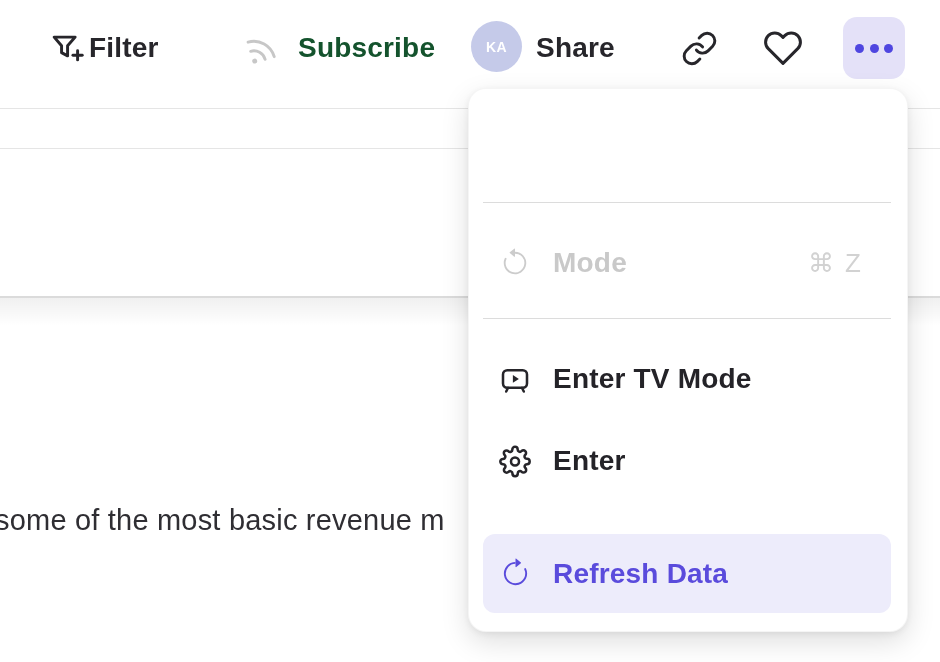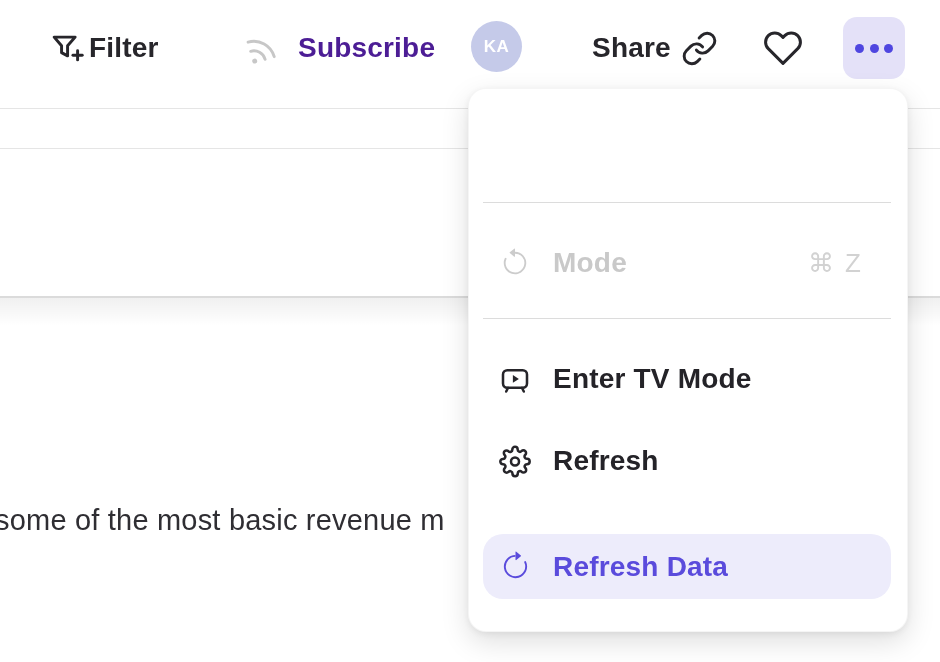--- a/index.html
+++ b/index.html
@@ -19,28 +19,28 @@
                   background:linear-gradient(to bottom, rgba(0,0,0,0.06), rgba(0,0,0,0)); }
   .bg-paragraph {
     position:absolute; left:-5px; top:504px; z-index:1;
     font-size:29px; color:#2f2e33; white-space:nowrap; letter-spacing:0.2px;
   }
 
   
   .tb-item { position:absolute; top:0; height:96px; display:flex; align-items:center; z-index:5; cursor:pointer; }
   .tb-label { font-size:28px; font-weight:600; color:#27262b; letter-spacing:0.2px; }
   .tb-icon { display:flex; align-items:center; justify-content:center; }
-  .tb-disabled .tb-label { color:#4c1d95; }
+  .tb-disabled .tb-label { color:#14532d; }
   .tb-disabled .tb-icon  { color:#c7c7c7; }
   .tb-dark { color:#27262b; }
 
   .avatar {
     position:absolute; left:471px; top:21px; width:51px; height:51px; border-radius:50%;
     background:#c5cae9; color:#ffffff; display:flex; align-items:center; justify-content:center;
-    font-size:17px; font-weight:600; letter-spacing:0.5px; z-index:5; cursor:pointer;
+    font-size:14px; font-weight:600; letter-spacing:0.5px; z-index:5; cursor:pointer;
   }
   .more-btn {
     position:absolute; left:843px; top:17px; width:62px; height:62px; border-radius:14px;
     background:#e4e1f8; display:flex; align-items:center; justify-content:center; gap:5.5px;
     z-index:5; cursor:pointer;
   }
   .more-btn .dot { width:9px; height:9px; border-radius:50%; background:#4f46e0; }
 
   
   .dropdown {
@@ -67,22 +67,22 @@
   .row-duplicate { top:30px; }
   .row-undo     { top:146px; }
   .row-tv       { top:262px; }
   .row-manage   { top:344px; }
   .row-undo .menu-label { color:#c9c9c9; }
   .row-undo .menu-icon  { color:#cccccc; }
   .menu-divider { position:absolute; left:14px; right:16px; height:1px; background:#dcdcdc; }
   .divider-1 { top:113px; }
   .divider-2 { top:229px; }
   .row-refresh {
-    position:absolute; left:14px; right:16px; top:445px; height:65px;
-    background:#edecfb; border-radius:20px; display:flex; align-items:center; cursor:pointer;
+    position:absolute; left:14px; right:16px; top:445px; height:79px;
+    background:#edecfb; border-radius:12px; display:flex; align-items:center; cursor:pointer;
   }
   .row-refresh .menu-icon { left:16px; color:#5a4bdc; }
   .row-refresh .menu-label { left:70px; color:#5a4bdc; }
 
   svg { display:block; }
 </style>
 </head>
 <body>
 
 <div class="rule rule-toolbar"></div>
@@ -108,21 +108,21 @@
       <path d="M5 12a8 8 0 0 1 8 8"></path>
       <path d="M5 5.5A14.5 14.5 0 0 1 19.5 20"></path>
       <circle cx="5.8" cy="19.2" r="1.7" fill="currentColor" stroke="none"></circle>
     </svg>
   </span>
   <span class="tb-label">Subscribe</span>
 </div>
 
 <div class="avatar">KA</div>
 
-<div class="tb-item tb-dark" style="left:592px;justify-content:center;">
+<div class="tb-item tb-dark" style="left:536px;justify-content:center;">
   <span class="tb-label">Share</span>
 </div>
 
 <div class="tb-item tb-dark" style="left:681px;">
   <span class="tb-icon">
     <svg width="37" height="37" viewBox="0 0 24 24" fill="none" stroke="currentColor" stroke-width="1.9" stroke-linecap="round" stroke-linejoin="round">
       <path d="M10 13a5 5 0 0 0 7.54.54l3-3a5 5 0 0 0-7.07-7.07l-1.72 1.71"></path>
       <path d="M14 11a5 5 0 0 0-7.54-.54l-3 3a5 5 0 0 0 7.07 7.07l1.71-1.71"></path>
     </svg>
   </span>
@@ -172,21 +172,21 @@
     <span class="menu-label">Enter TV Mode</span>
   </div>
 
   <div class="menu-row row-manage">
     <span class="menu-icon">
       <svg width="33" height="33" viewBox="0 0 24 24" fill="none" stroke="currentColor" stroke-width="1.9" stroke-linecap="round" stroke-linejoin="round">
         <circle cx="12" cy="12" r="3"></circle>
         <path d="M19.4 15a1.65 1.65 0 0 0 .33 1.82l.06.06a2 2 0 0 1 0 2.83 2 2 0 0 1-2.83 0l-.06-.06a1.65 1.65 0 0 0-1.82-.33 1.65 1.65 0 0 0-1 1.51V21a2 2 0 0 1-2 2 2 2 0 0 1-2-2v-.09A1.65 1.65 0 0 0 9 19.4a1.65 1.65 0 0 0-1.82.33l-.06.06a2 2 0 0 1-2.83 0 2 2 0 0 1 0-2.83l.06-.06a1.65 1.65 0 0 0 .33-1.82 1.65 1.65 0 0 0-1.51-1H3a2 2 0 0 1-2-2 2 2 0 0 1 2-2h.09A1.65 1.65 0 0 0 4.6 9a1.65 1.65 0 0 0-.33-1.82l-.06-.06a2 2 0 0 1 0-2.83 2 2 0 0 1 2.83 0l.06.06a1.65 1.65 0 0 0 1.82.33H9a1.65 1.65 0 0 0 1-1.51V3a2 2 0 0 1 2-2 2 2 0 0 1 2 2v.09a1.65 1.65 0 0 0 1 1.51 1.65 1.65 0 0 0 1.82-.33l.06-.06a2 2 0 0 1 2.83 0 2 2 0 0 1 0 2.83l-.06.06a1.65 1.65 0 0 0-.33 1.82V9a1.65 1.65 0 0 0 1.51 1H21a2 2 0 0 1 2 2 2 2 0 0 1-2 2h-.09a1.65 1.65 0 0 0-1.51 1z"></path>
       </svg>
     </span>
-    <span class="menu-label">Refresh</span>
+    <span class="menu-label">Enter</span>
   </div>
 
   <div class="row-refresh">
     <span class="menu-icon">
       <svg width="31" height="31" viewBox="0 0 16 16" fill="currentColor">
         <path fill-rule="evenodd" d="M8 3a5 5 0 1 0 4.546 2.914.5.5 0 0 1 .908-.417A6 6 0 1 1 8 2v1z"></path>
         <path d="M8 4.466V.534a.25.25 0 0 1 .41-.192l2.36 1.966c.12.1.12.284 0 .384L8.41 4.658A.25.25 0 0 1 8 4.466z"></path>
       </svg>
     </span>
     <span class="menu-label">Refresh Data</span>

